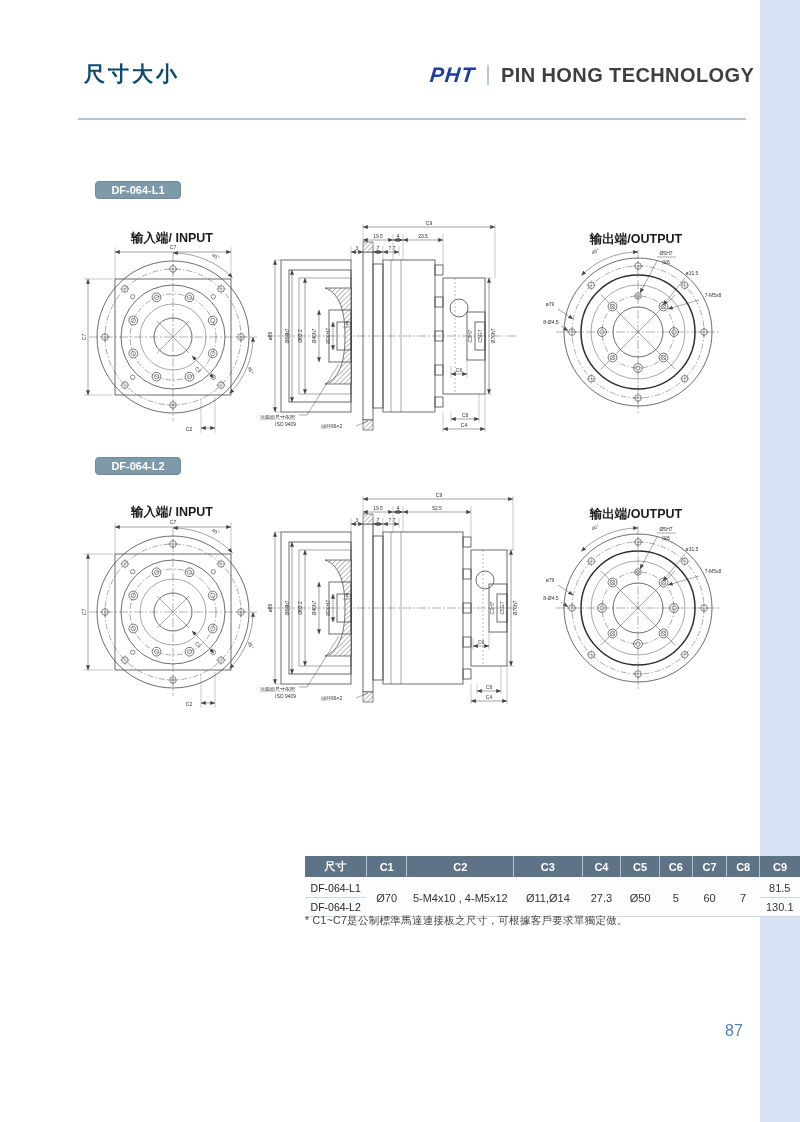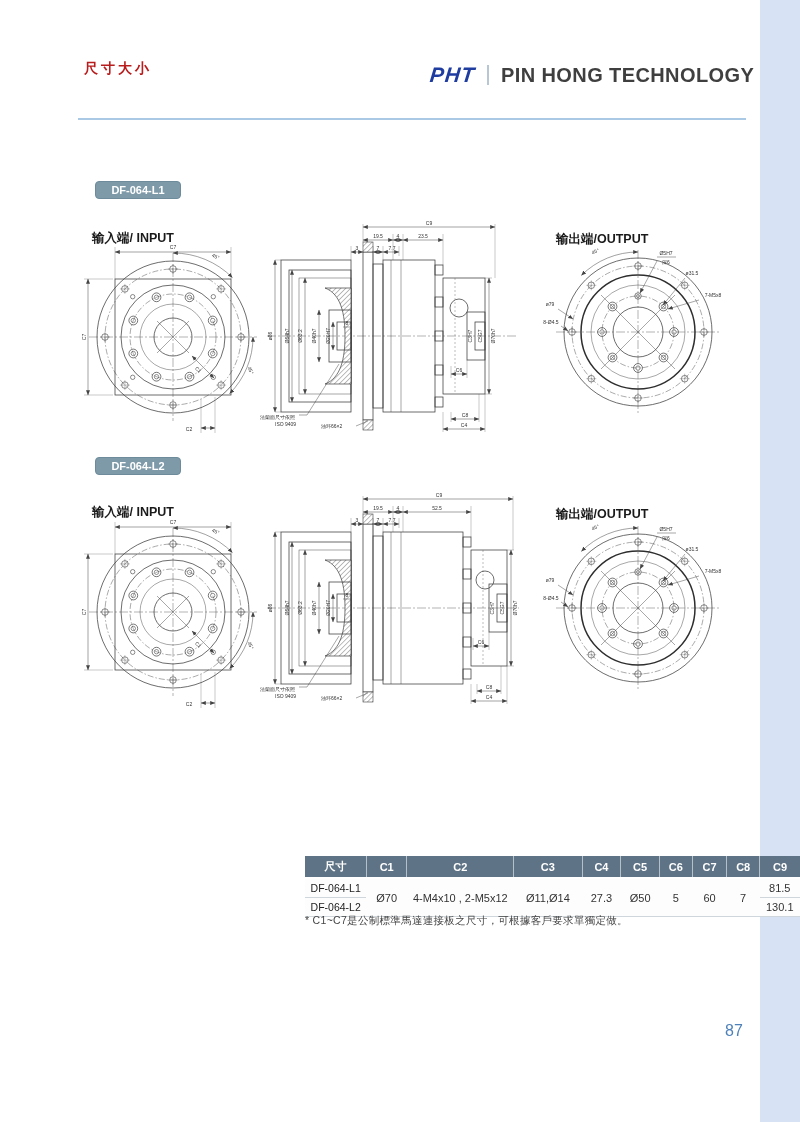--- a/index.html
+++ b/index.html
@@ -1,33 +1,33 @@
 <!DOCTYPE html>
 <html><head>
 <meta charset="utf-8">
 <style>
   html,body{margin:0;padding:0}
   body{width:800px;height:1122px;position:relative;background:#ffffff;
        font-family:"Liberation Sans",sans-serif;overflow:hidden}
   .abs{position:absolute}
   
-  .page-title{left:84px;top:60px;font-size:14px;letter-spacing:3px;font-weight:600;color:#b91c1c}
+  .page-title{left:84px;top:60px;font-size:21px;letter-spacing:3px;font-weight:600;color:#0c4a6e}
   .brand-wrap{left:430px;top:63px;display:flex;align-items:center;gap:12px}
   .logo{font-style:italic;font-weight:900;font-size:21px;color:#1f3da0;letter-spacing:1px;transform:skewX(-6deg)}
   .brand-sep{width:2px;height:20px;background:#b9c6d4}
   .brand-name{font-size:20px;font-weight:bold;color:#3f3f3f;letter-spacing:.4px}
   .header-rule{left:78px;top:118px;width:668px;height:2px;background:#aac9e4}
   
   .side-strip{right:0;top:0;width:40px;height:1122px;background:#d7e3f4}
   .page-num{left:725px;top:1022px;font-size:16px;color:#4e81ba}
   
   .badge{width:84px;text-align:center;padding:2px 0;background:#7e9aa9;border:1px solid #6d8b9b;
          border-radius:4px;color:#fff;font-size:11px;font-weight:bold}
   
-  .dr-title{font-size:12.5px;font-weight:bold;color:#1a1a1a;text-align:left;width:160px}
+  .dr-title{font-size:12.5px;font-weight:bold;color:#1a1a1a;text-align:center;width:160px}
   
   .dim-table{left:305px;top:856px;border-collapse:collapse;font-size:11px;color:#333}
   .dim-table th{background:#5e7386;color:#fff;font-weight:bold;padding:3px 5px;
                 border-right:1px solid rgba(255,255,255,.55);border-bottom:2px solid #fff}
   .dim-table th:last-child{border-right:none}
   .dim-table td{background:#fdfdfe;text-align:center;padding:3px 5px;border-bottom:1px solid #cfd6dc}
   .dim-table td.model{font-size:10.5px;color:#222}
   .footnote{left:305px;top:914px;font-size:10.5px;color:#454545;letter-spacing:.3px}
   
   .ln{stroke:#3c3c3c;stroke-width:.75;fill:none}
@@ -408,21 +408,21 @@
       <th style="width:22px">C6</th>
       <th style="width:24px">C7</th>
       <th style="width:22px">C8</th>
       <th style="width:30px">C9</th>
     </tr>
   </thead>
   <tbody>
     <tr>
       <td class="model">DF-064-L1</td>
       <td rowspan="2">Ø70</td>
-      <td rowspan="2">4-M4x10 , 2-M5x12</td>
+      <td rowspan="2">5-M4x10 , 4-M5x12</td>
       <td rowspan="2">Ø11,Ø14</td>
       <td rowspan="2">27.3</td>
       <td rowspan="2">Ø50</td>
       <td rowspan="2">5</td>
       <td rowspan="2">60</td>
       <td rowspan="2">7</td>
       <td>81.5</td>
     </tr>
     <tr>
       <td class="model">DF-064-L2</td>

